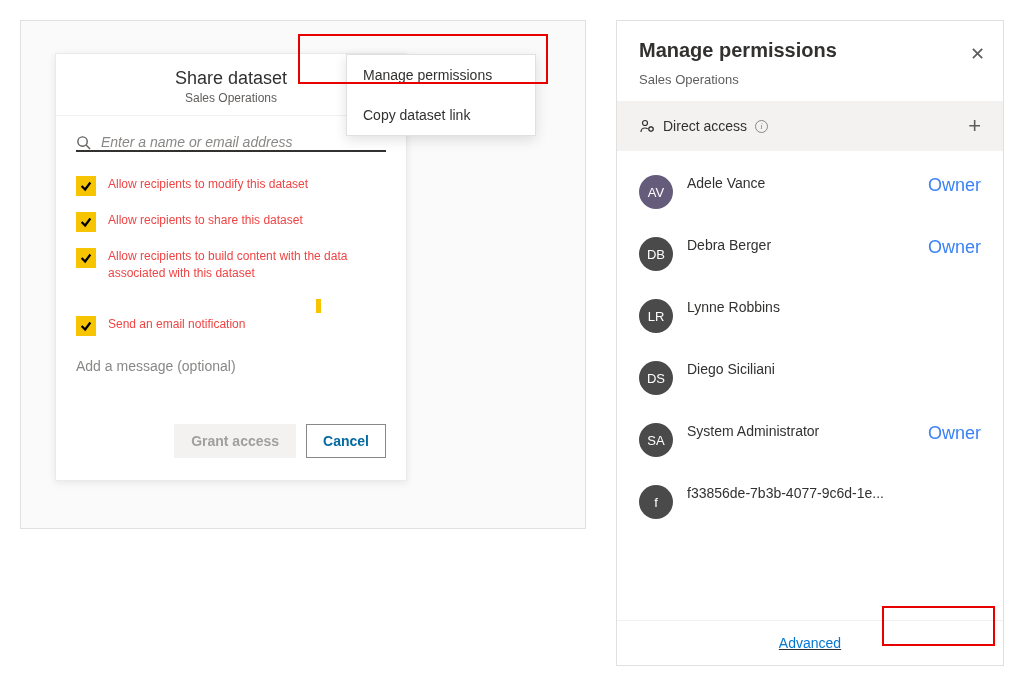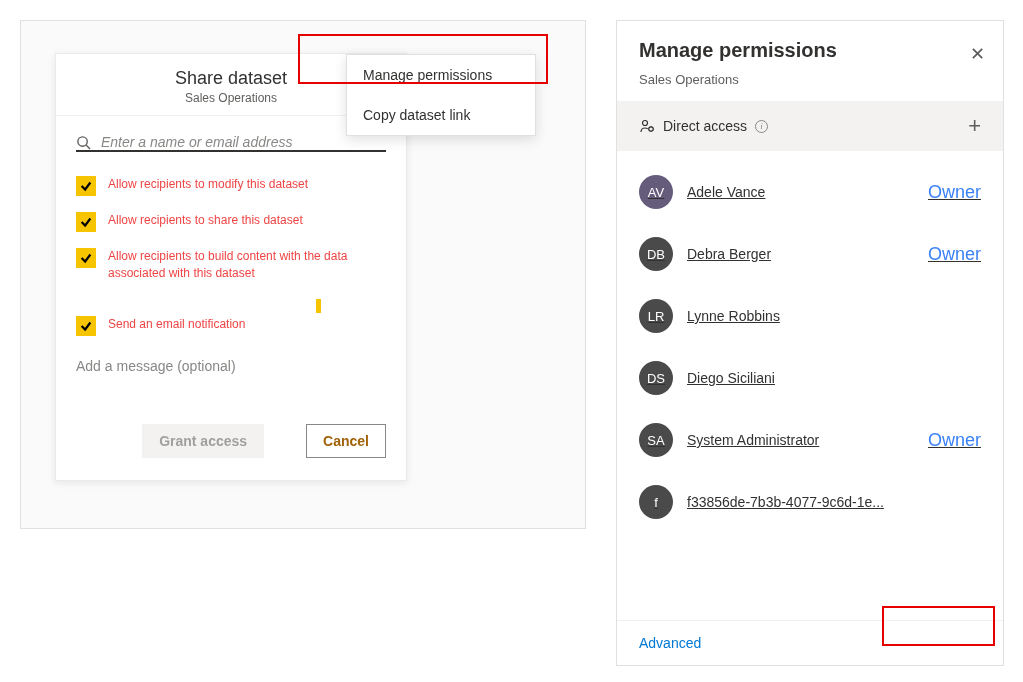--- a/index.html
+++ b/index.html
@@ -137,22 +137,21 @@
       font-size: 14px;
       cursor: pointer;
       border: 1px solid transparent;
       background: #f3f2f1;
       color: #a19f9d;
       font-weight: 600;
     }
     .btn-secondary {
       background: #fff;
       border: 1px solid #8a8886;
-      color: #a16207;
-      margin-left: 32px;
+      color: #0369a1;
     }
     
     .dropdown {
       position: absolute;
       left: 290px;
       top: 0px;
       width: 190px;
       background: #fff;
       border: 1px solid #e0e0e0;
       box-shadow: 0 4px 12px rgba(0,0,0,0.12);
@@ -243,23 +242,21 @@
       color: #605e5c;
       cursor: pointer;
       font-weight: 300;
     }
     .user-list {
       flex: 1;
       padding: 10px 22px;
     }
     .user-row {
       display: flex;
-      align-items: center;
       padding: 14px 0;
-      text-decoration: underline;
     }
     .avatar {
       width: 34px;
       height: 34px;
       border-radius: 50%;
       background: #555;
       color: #fff;
       display: flex;
       align-items: center;
       justify-content: center;
@@ -276,21 +273,22 @@
       text-overflow: ellipsis;
     }
     .user-role {
       font-size: 18px;
       color: #3b82f6;
     }
     .mp-footer {
       border-top: 1px solid #f0f0f0;
       padding: 14px 22px;
       display: flex;
-      justify-content: flex-start;
+      justify-content: center;
+      text-decoration: underline;
     }
     .advanced-link {
       font-size: 14px;
       color: #0078d4;
       cursor: pointer;
     }
     .hl2 { left: 882px; top: 606px; width: 113px; height: 40px; }
   </style>
 </head>
 <body>

